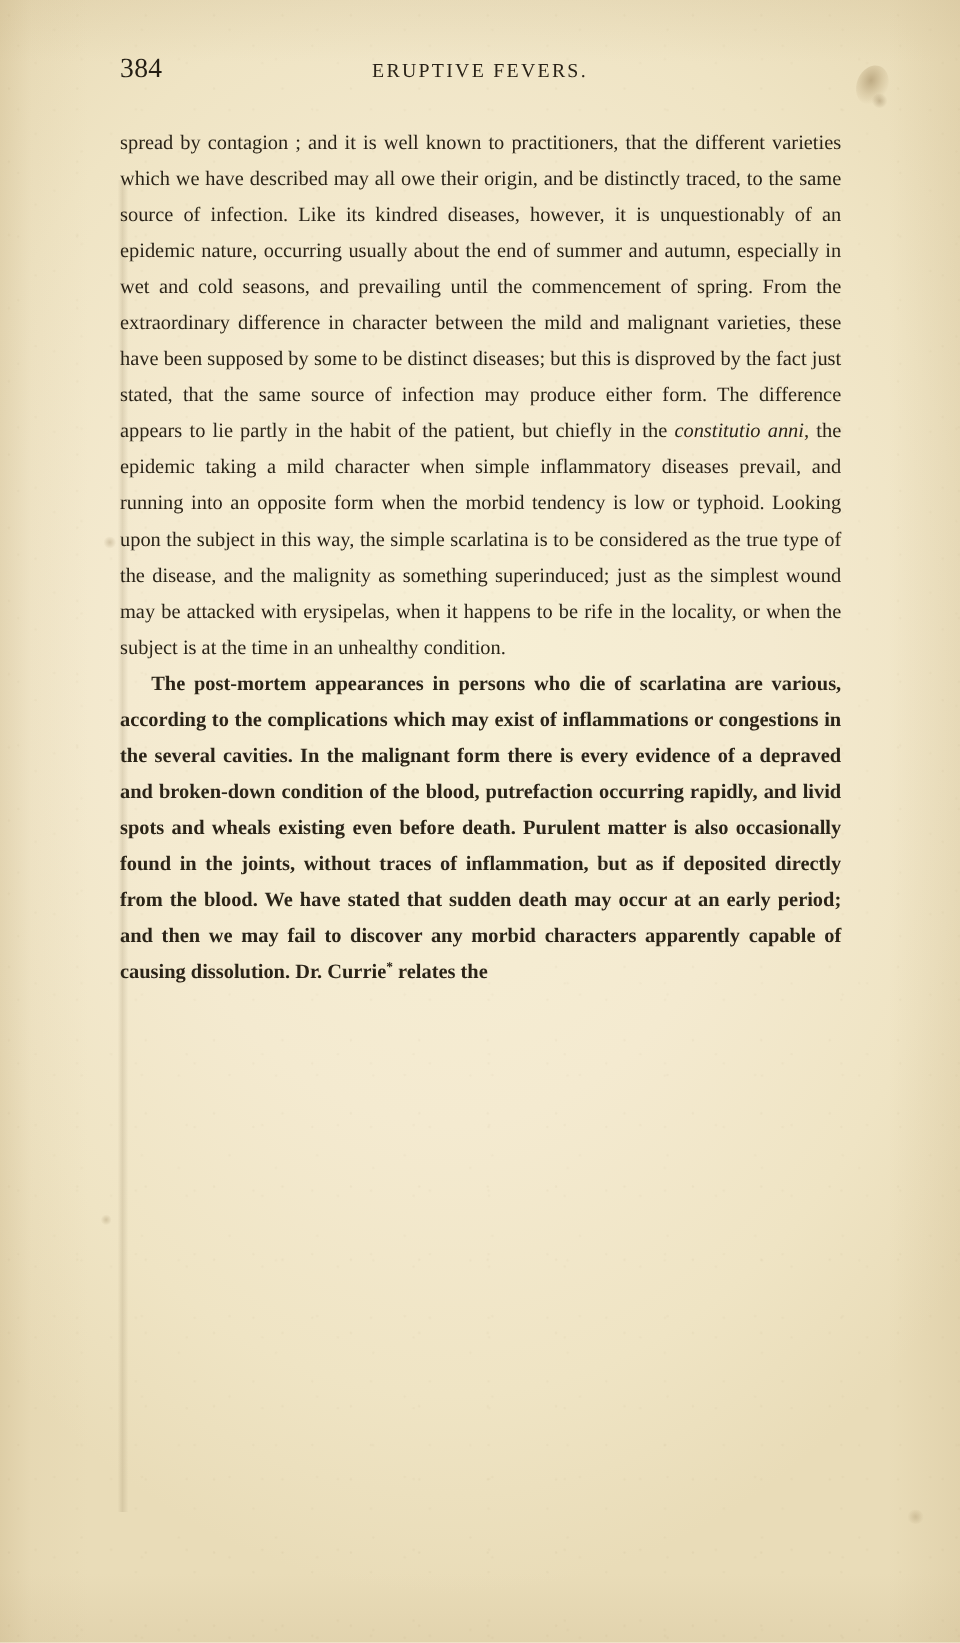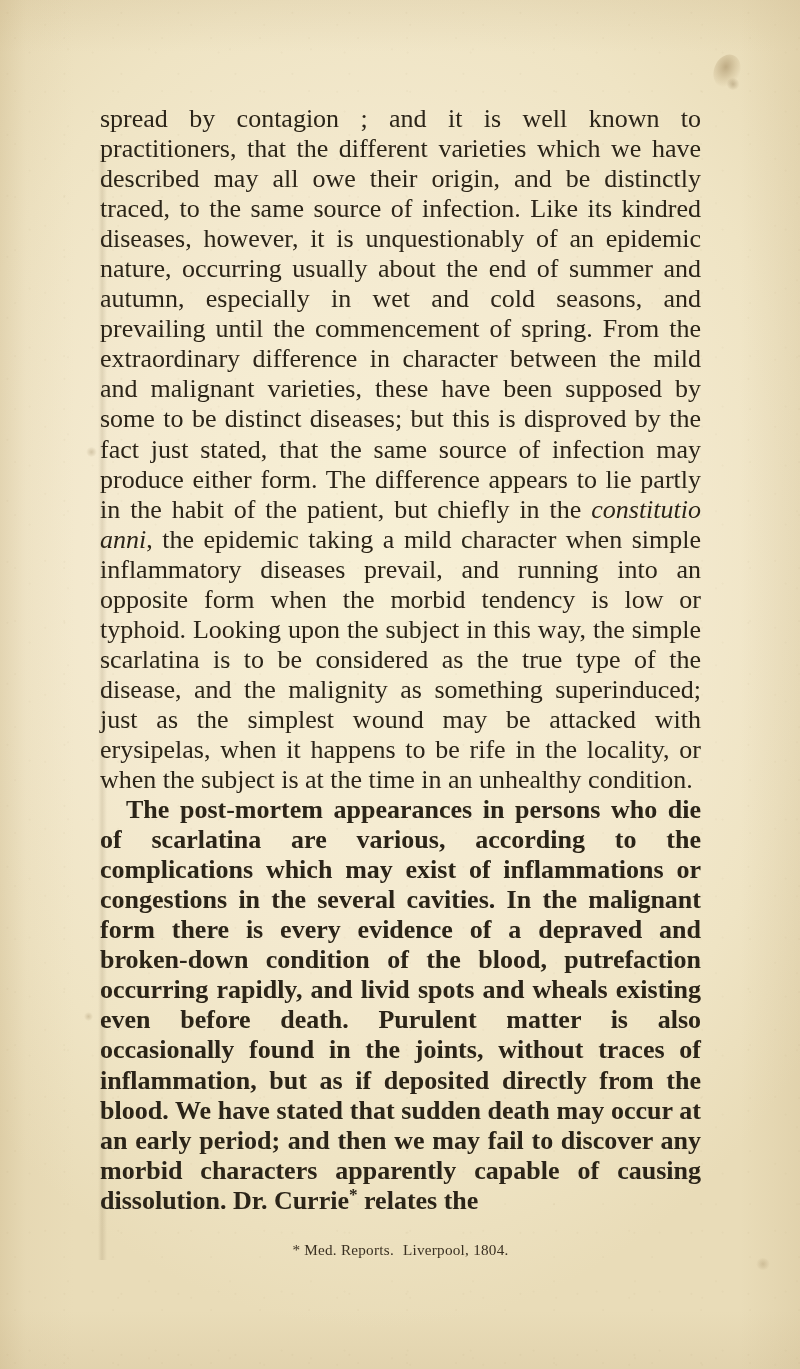--- a/index.html
+++ b/index.html
@@ -112,21 +112,21 @@
 
   
   #body-text {
     position: absolute;
     left: 100px;
     top: 104px;
     width: 601px;
   }
   .para {
     margin: 0;
-    font-size: 26px;
+    font-size: 17px;
     line-height: 30.05px;
     text-align: justify;
     text-justify: inter-word;
     color: #2b2418;
     hyphens: manual;
   }
   .para.indent {
     text-indent: 26px;
     font-weight: bold;
   }
@@ -189,28 +189,27 @@
   <div id="scan-seam"></div>
 
   <div class="foxing" id="foxing-topright"></div>
   <div class="foxing" id="foxing-topright-2"></div>
   <div class="foxing" id="foxing-left-mid"></div>
   <div class="foxing" id="foxing-left-low"></div>
   <div class="foxing" id="foxing-bottom"></div>
 
   <div id="content">
 
+    <div id="running-head">
+      <div id="page-number">384</div>
+      <div id="running-title">ERUPTIVE FEVERS.</div>
+    </div>
 
     <div id="body-text">
         <p class="para">spread by contagion ; and it is well known to practitioners, that the different varieties which we have described may all owe their origin, and be distinctly traced, to the same source of infection. Like its kindred diseases, however, it is unquestionably of an epidemic nature, occurring usually about the end of summer and autumn, especially in wet and cold seasons, and prevailing until the commencement of spring. From the extraordinary difference in character between the mild and malignant varieties, these have been supposed by some to be distinct diseases; but this is disproved by the fact just stated, that the same source of infection may produce either form. The difference appears to lie partly in the habit of the patient, but chiefly in the <em class="latin">constitutio anni</em>, the epidemic taking a mild character when simple inflammatory diseases prevail, and running into an opposite form when the morbid tendency is low or typhoid. Looking upon the subject in this way, the simple scarlatina is to be considered as the true type of the disease, and the malignity as something superinduced; just as the simplest wound may be attacked with erysipelas, when it happens to be rife in the locality, or when the subject is at the time in an unhealthy condition.</p>
         <p class="para indent">The post-mortem appearances in persons who die of scarlatina are various, according to the complications which may exist of inflammations or congestions in the several cavities. In the malignant form there is every evidence of a depraved and broken-down condition of the blood, putrefaction occurring rapidly, and livid spots and wheals existing even before death. Purulent matter is also occasionally found in the joints, without traces of inflammation, but as if deposited directly from the blood. We have stated that sudden death may occur at an early period; and then we may fail to discover any morbid characters apparently capable of causing dissolution. Dr. Currie<sup class="fnmark">*</sup> relates the</p>
       </div>
 
-    <div id="footnote-area">
-      <div id="footnote-text">
-        <span class="fn-star">*</span><span>Med. Reports.</span><span class="fn-gap"></span><span>Liverpool, 1804.</span>
-      </div>
-    </div>
 
   </div>
 
   <div id="grain"></div>
 </div>
 
 </body></html>

